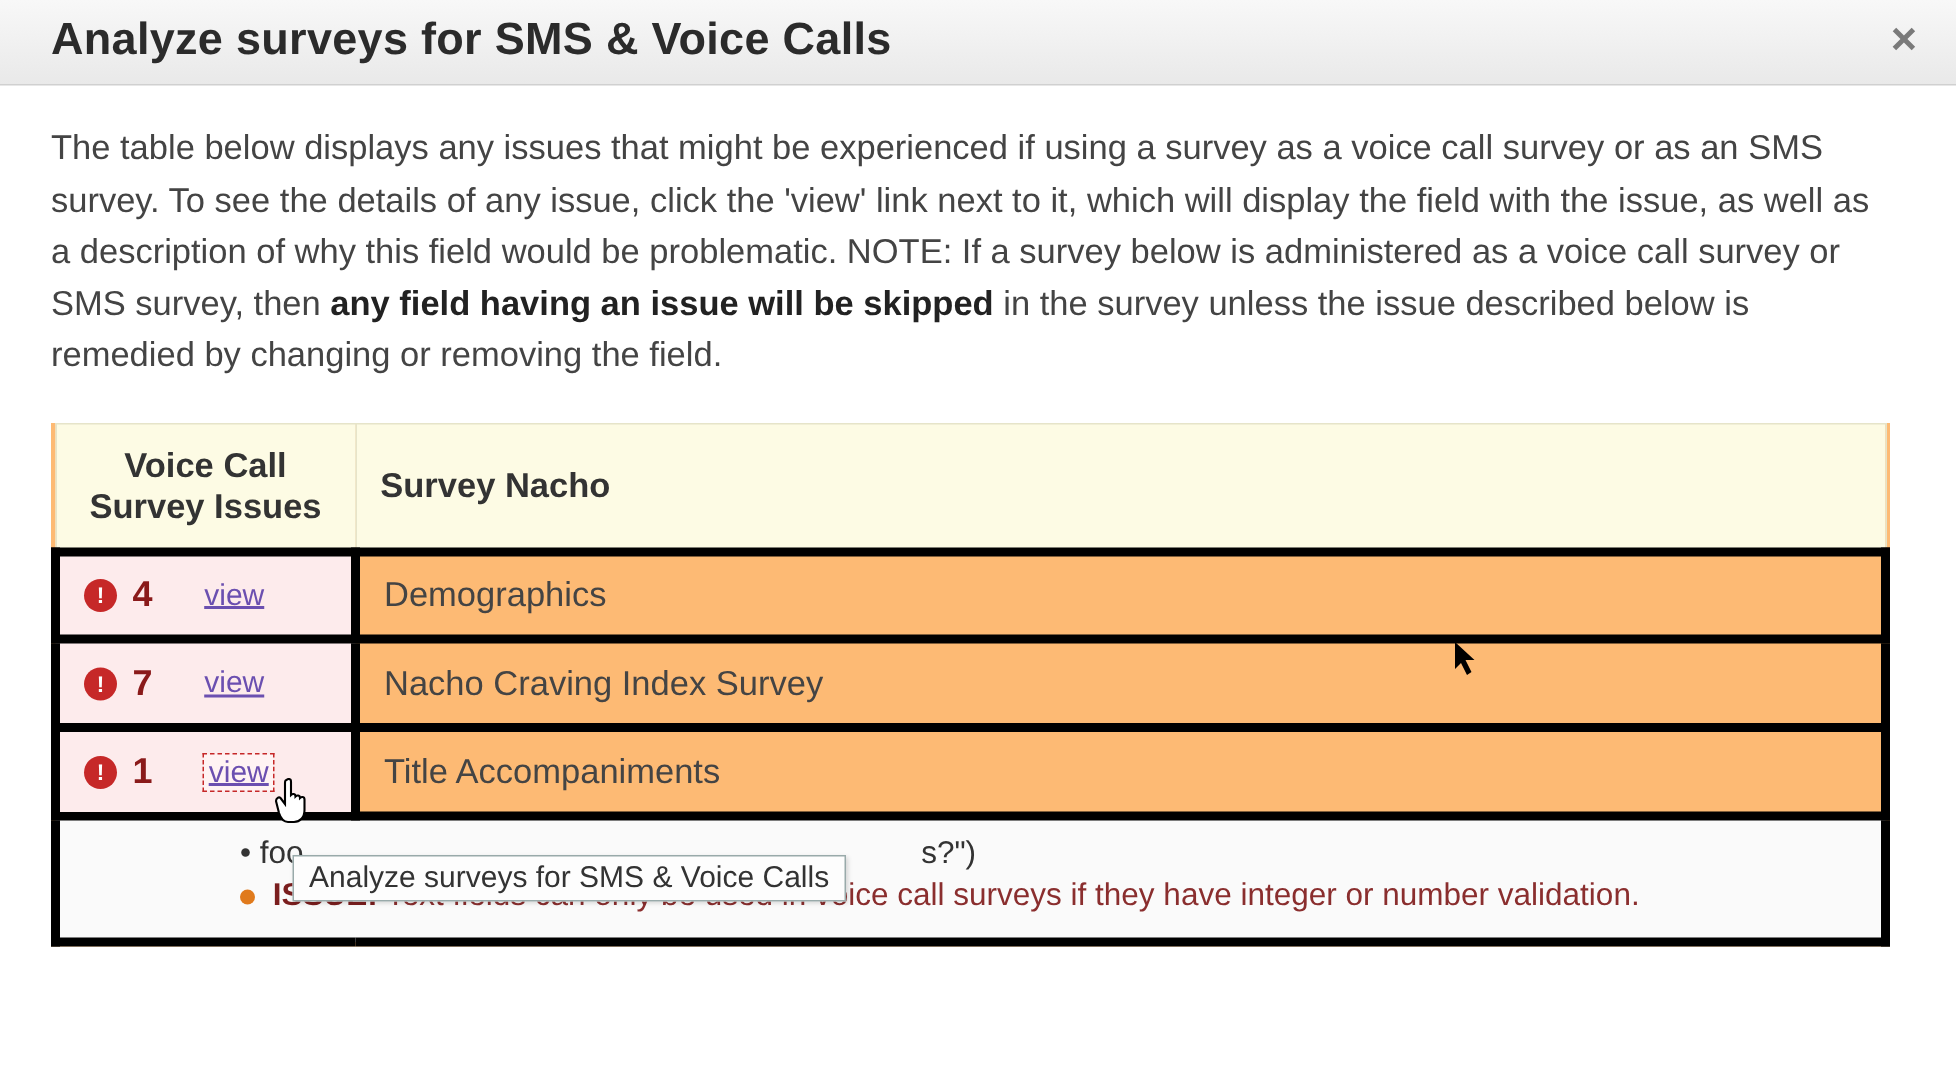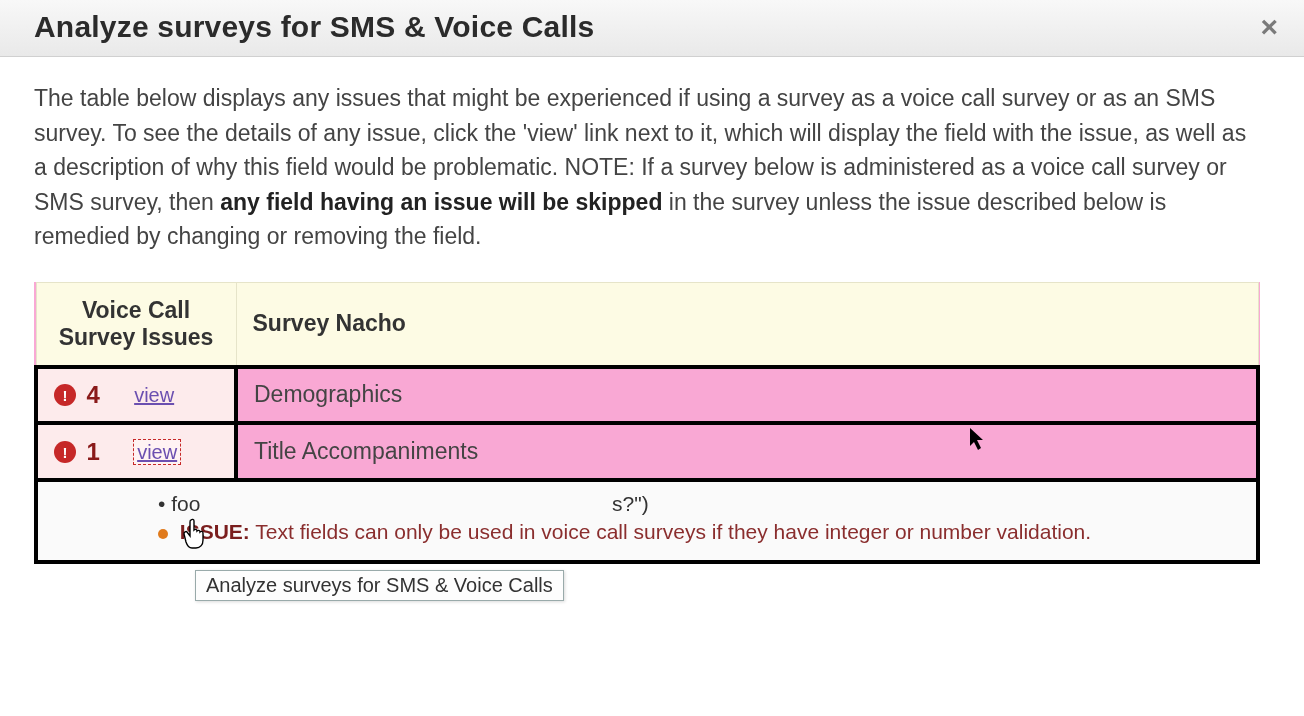--- a/index.html
+++ b/index.html
@@ -43,41 +43,41 @@
     font-size: 23px;
     line-height: 1.5;
     color: #444;
     margin: 0 0 28px 0;
   }
   .intro b { font-weight: 700; color: #222; }
   table.issues {
     width: 100%;
     border-collapse: collapse;
     border: 1px solid #ddd;
-    background: #f9a8d4;
+    background: #fdba74;
     margin-top: 20px;
   }
   table.issues th {
     background: #fdfbe4;
     color: #333;
     font-size: 23px;
     font-weight: 700;
     text-align: left;
     padding: 14px 16px;
     border: 1px solid #e6e4c9;
     vertical-align: middle;
   }
   table.issues th.col-issues {
     width: 200px;
     text-align: center;
   }
   table.issues td {
     font-size: 23px;
     padding: 12px 16px;
-    border: 4px solid #000000;
+    border: 6px solid #000000;
     color: #444;
     vertical-align: middle;
   }
   td.issue-cell {
     background: #fdebec;
     white-space: nowrap;
   }
   .alert-circ {
     display: inline-flex;
     width: 22px; height: 22px;
@@ -172,20 +172,28 @@
         </tr>
       </thead>
       <tbody>
         <tr>
           <td class="issue-cell">
             <span class="alert-circ">!</span>
             <span class="issue-count">4</span>
             <a href="#" class="view-link">view</a>
           </td>
           <td class="title-cell">Demographics</td>
+        </tr>
+        <tr>
+          <td class="issue-cell">
+            <span class="alert-circ">!</span>
+            <span class="issue-count">7</span>
+            <a href="#" class="view-link">view</a>
+          </td>
+          <td class="title-cell">Nacho Craving Index Survey</td>
         </tr>
         <tr>
           <td class="issue-cell" style="position:relative;">
             <span class="alert-circ">!</span>
             <span class="issue-count">1</span>
             <a href="#" class="view-link hover">view</a>
           </td>
           <td class="title-cell">Title Accompaniments</td>
         </tr>
         <tr class="detail-row">

